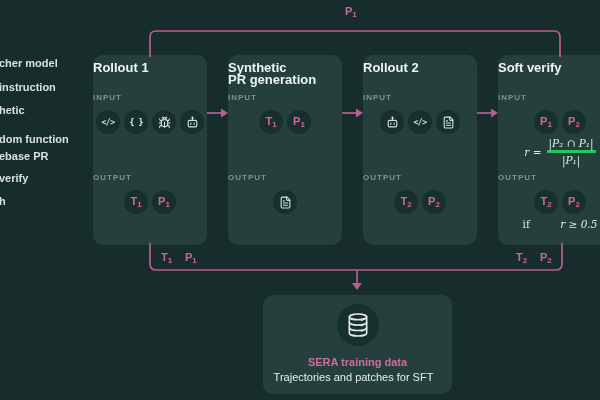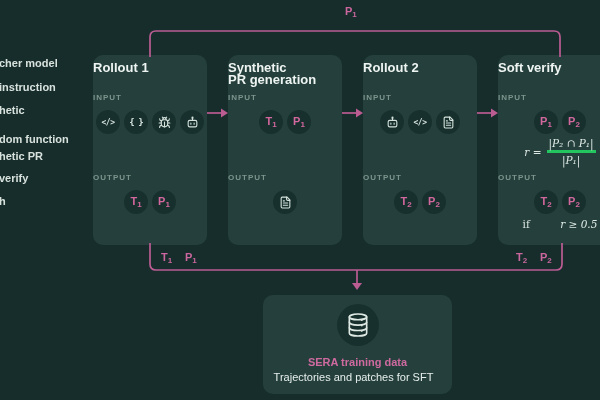--- a/index.html
+++ b/index.html
@@ -85,21 +85,21 @@
 </head>
 <body>
 
 <div class="stage">
 
   <div class="legend">
     <div class="legend-item" style="top:57px">cher model</div>
     <div class="legend-item" style="top:81px">instruction</div>
     <div class="legend-item" style="top:104px">hetic</div>
     <div class="legend-item" style="top:133px">dom function</div>
-    <div class="legend-item" style="top:150px">hetic PR</div>
+    <div class="legend-item" style="top:150px">ebase PR</div>
     <div class="legend-item" style="top:172px">verify</div>
     <div class="legend-item" style="top:195px">h</div>
   </div>
 
   <div class="panel" style="left:93px">
     <div class="panel-title">Rollout 1</div>
     <div class="io-label lbl-in">INPUT</div>
     <div class="chip-row row-in">
       <span class="chip">
           <span class="glyph-code">&lt;/&gt;</span>

